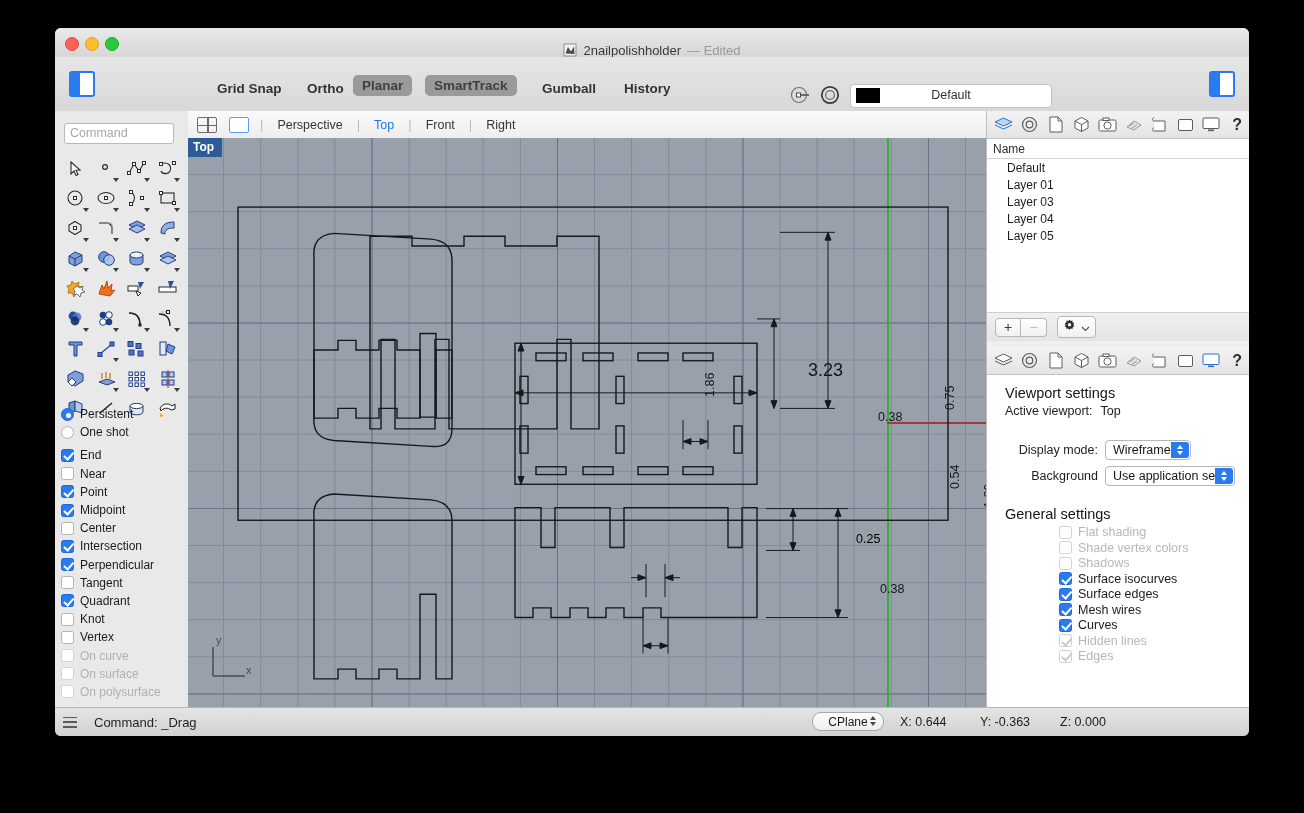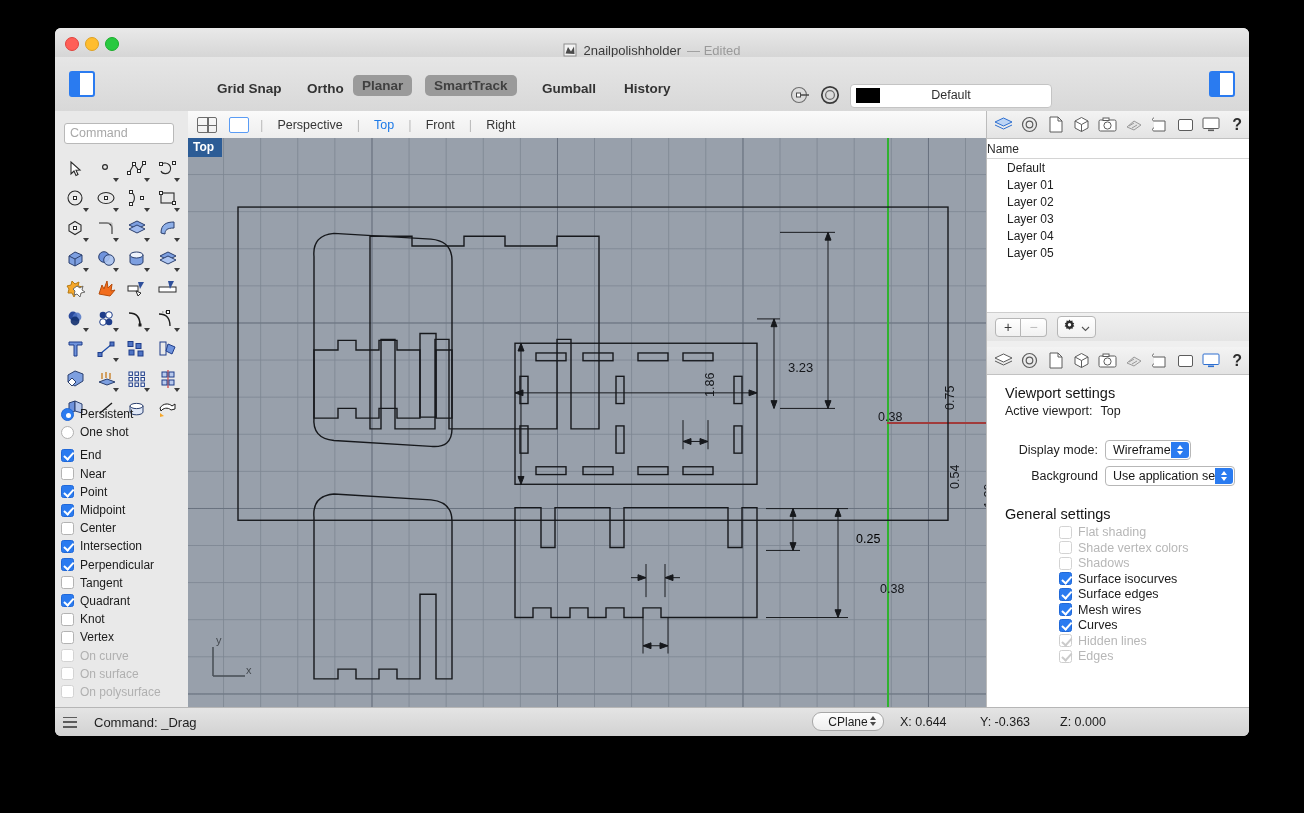--- a/index.html
+++ b/index.html
@@ -100,21 +100,21 @@
   #axis-gizmo{position:absolute;left:20px;bottom:22px;}
 
   
   #right{position:absolute;right:0;top:83px;width:262px;bottom:28px;background:#efefef;
     border-left:1px solid #bcbcbc;}
   .picon-bar{height:27px;background:linear-gradient(#f3f3f3,#e4e4e4);
     border-bottom:1px solid #c2c2c2;display:flex;align-items:center;padding-left:5px;gap:2px;}
   .picon{width:24px;height:22px;display:flex;align-items:center;justify-content:center;}
   #layers-panel{position:absolute;left:0;top:0;right:0;height:230px;background:#fff;}
   #layers-head{height:19px;border-bottom:1px solid #d4d4d4;background:#fff;
-    display:flex;align-items:center;padding-left:0;font-size:12px;color:#2b2b2b;}
+    display:flex;align-items:center;padding-left:6px;font-size:12px;color:#2b2b2b;}
   .layer-row{height:17px;display:flex;align-items:center;padding-left:20px;
     font-size:12px;color:#1d1d1d;}
   #layers-foot{position:absolute;left:0;right:0;bottom:0;height:28px;
     background:linear-gradient(#f0f0f0,#e4e4e4);border-top:1px solid #cecece;
     display:flex;align-items:center;padding-left:8px;gap:0;}
   .sqbtn{width:26px;height:19px;border:1px solid #b6b6b6;background:linear-gradient(#fff,#f1f1f1);
     display:flex;align-items:center;justify-content:center;font-size:14px;color:#3a3a3a;box-sizing:border-box;}
   .sqbtn.l{border-radius:4px 0 0 4px;}
   .sqbtn.r{border-radius:0 4px 4px 0;border-left:none;color:#bdbdbd;}
   #gear-btn{margin-left:10px;height:20px;padding:0 5px;border:1px solid #b6b6b6;border-radius:4px;
@@ -665,21 +665,21 @@
 
           <line x1="455" y1="493" x2="455" y2="530"></line>
           <line x1="480" y1="493" x2="480" y2="530"></line>
           <line x1="455" y1="522" x2="480" y2="522"></line>
           <polygon points="455,522 463,519 463,525"></polygon>
           <polygon points="480,522 472,519 472,525"></polygon>
         </g>
       </svg>
 
       <div style="position:absolute;left:755px;top:272px;transform:rotate(-90deg);transform-origin:left top;font-size:12.5px;color:#14161a;"><span>0.75</span></div>
-      <div style="position:absolute;left:600px;top:222px;font-size:13px;color:#14161a;"><span>3.23</span></div>
+      <div style="position:absolute;left:620px;top:222px;font-size:18px;color:#14161a;"><span>3.23</span></div>
       <div style="position:absolute;left:515px;top:259px;transform:rotate(-90deg);transform-origin:left top;font-size:12.5px;color:#14161a;"><span>1.86</span></div>
       <div style="position:absolute;left:690px;top:272px;font-size:12.5px;color:#14161a;"><span>0.38</span></div>
       <div style="position:absolute;left:760px;top:351px;transform:rotate(-90deg);transform-origin:left top;font-size:12.5px;color:#14161a;"><span>0.54</span></div>
       <div style="position:absolute;left:794px;top:370px;transform:rotate(-90deg);transform-origin:left top;font-size:12.5px;color:#14161a;"><span>1.29</span></div>
       <div style="position:absolute;left:668px;top:394px;font-size:12.5px;color:#000000;"><span>0.25</span></div>
       <div style="position:absolute;left:692px;top:444px;font-size:12.5px;color:#14161a;"><span>0.38</span></div>
 
       <div id="vp-label">Top</div>
 
       <div id="axis-gizmo">
@@ -754,23 +754,20 @@
       </div>
       <div id="layers-head">
           <span>Name</span>
         </div>
       <div>
         <div class="layer-row">
             <span>Default</span>
           </div>
         <div class="layer-row">
             <span>Layer 01</span>
-          </div>
-        <div class="layer-row">
-            <span>Layer 02</span>
           </div>
         <div class="layer-row">
             <span>Layer 03</span>
           </div>
         <div class="layer-row">
             <span>Layer 04</span>
           </div>
         <div class="layer-row">
             <span>Layer 05</span>
           </div>

